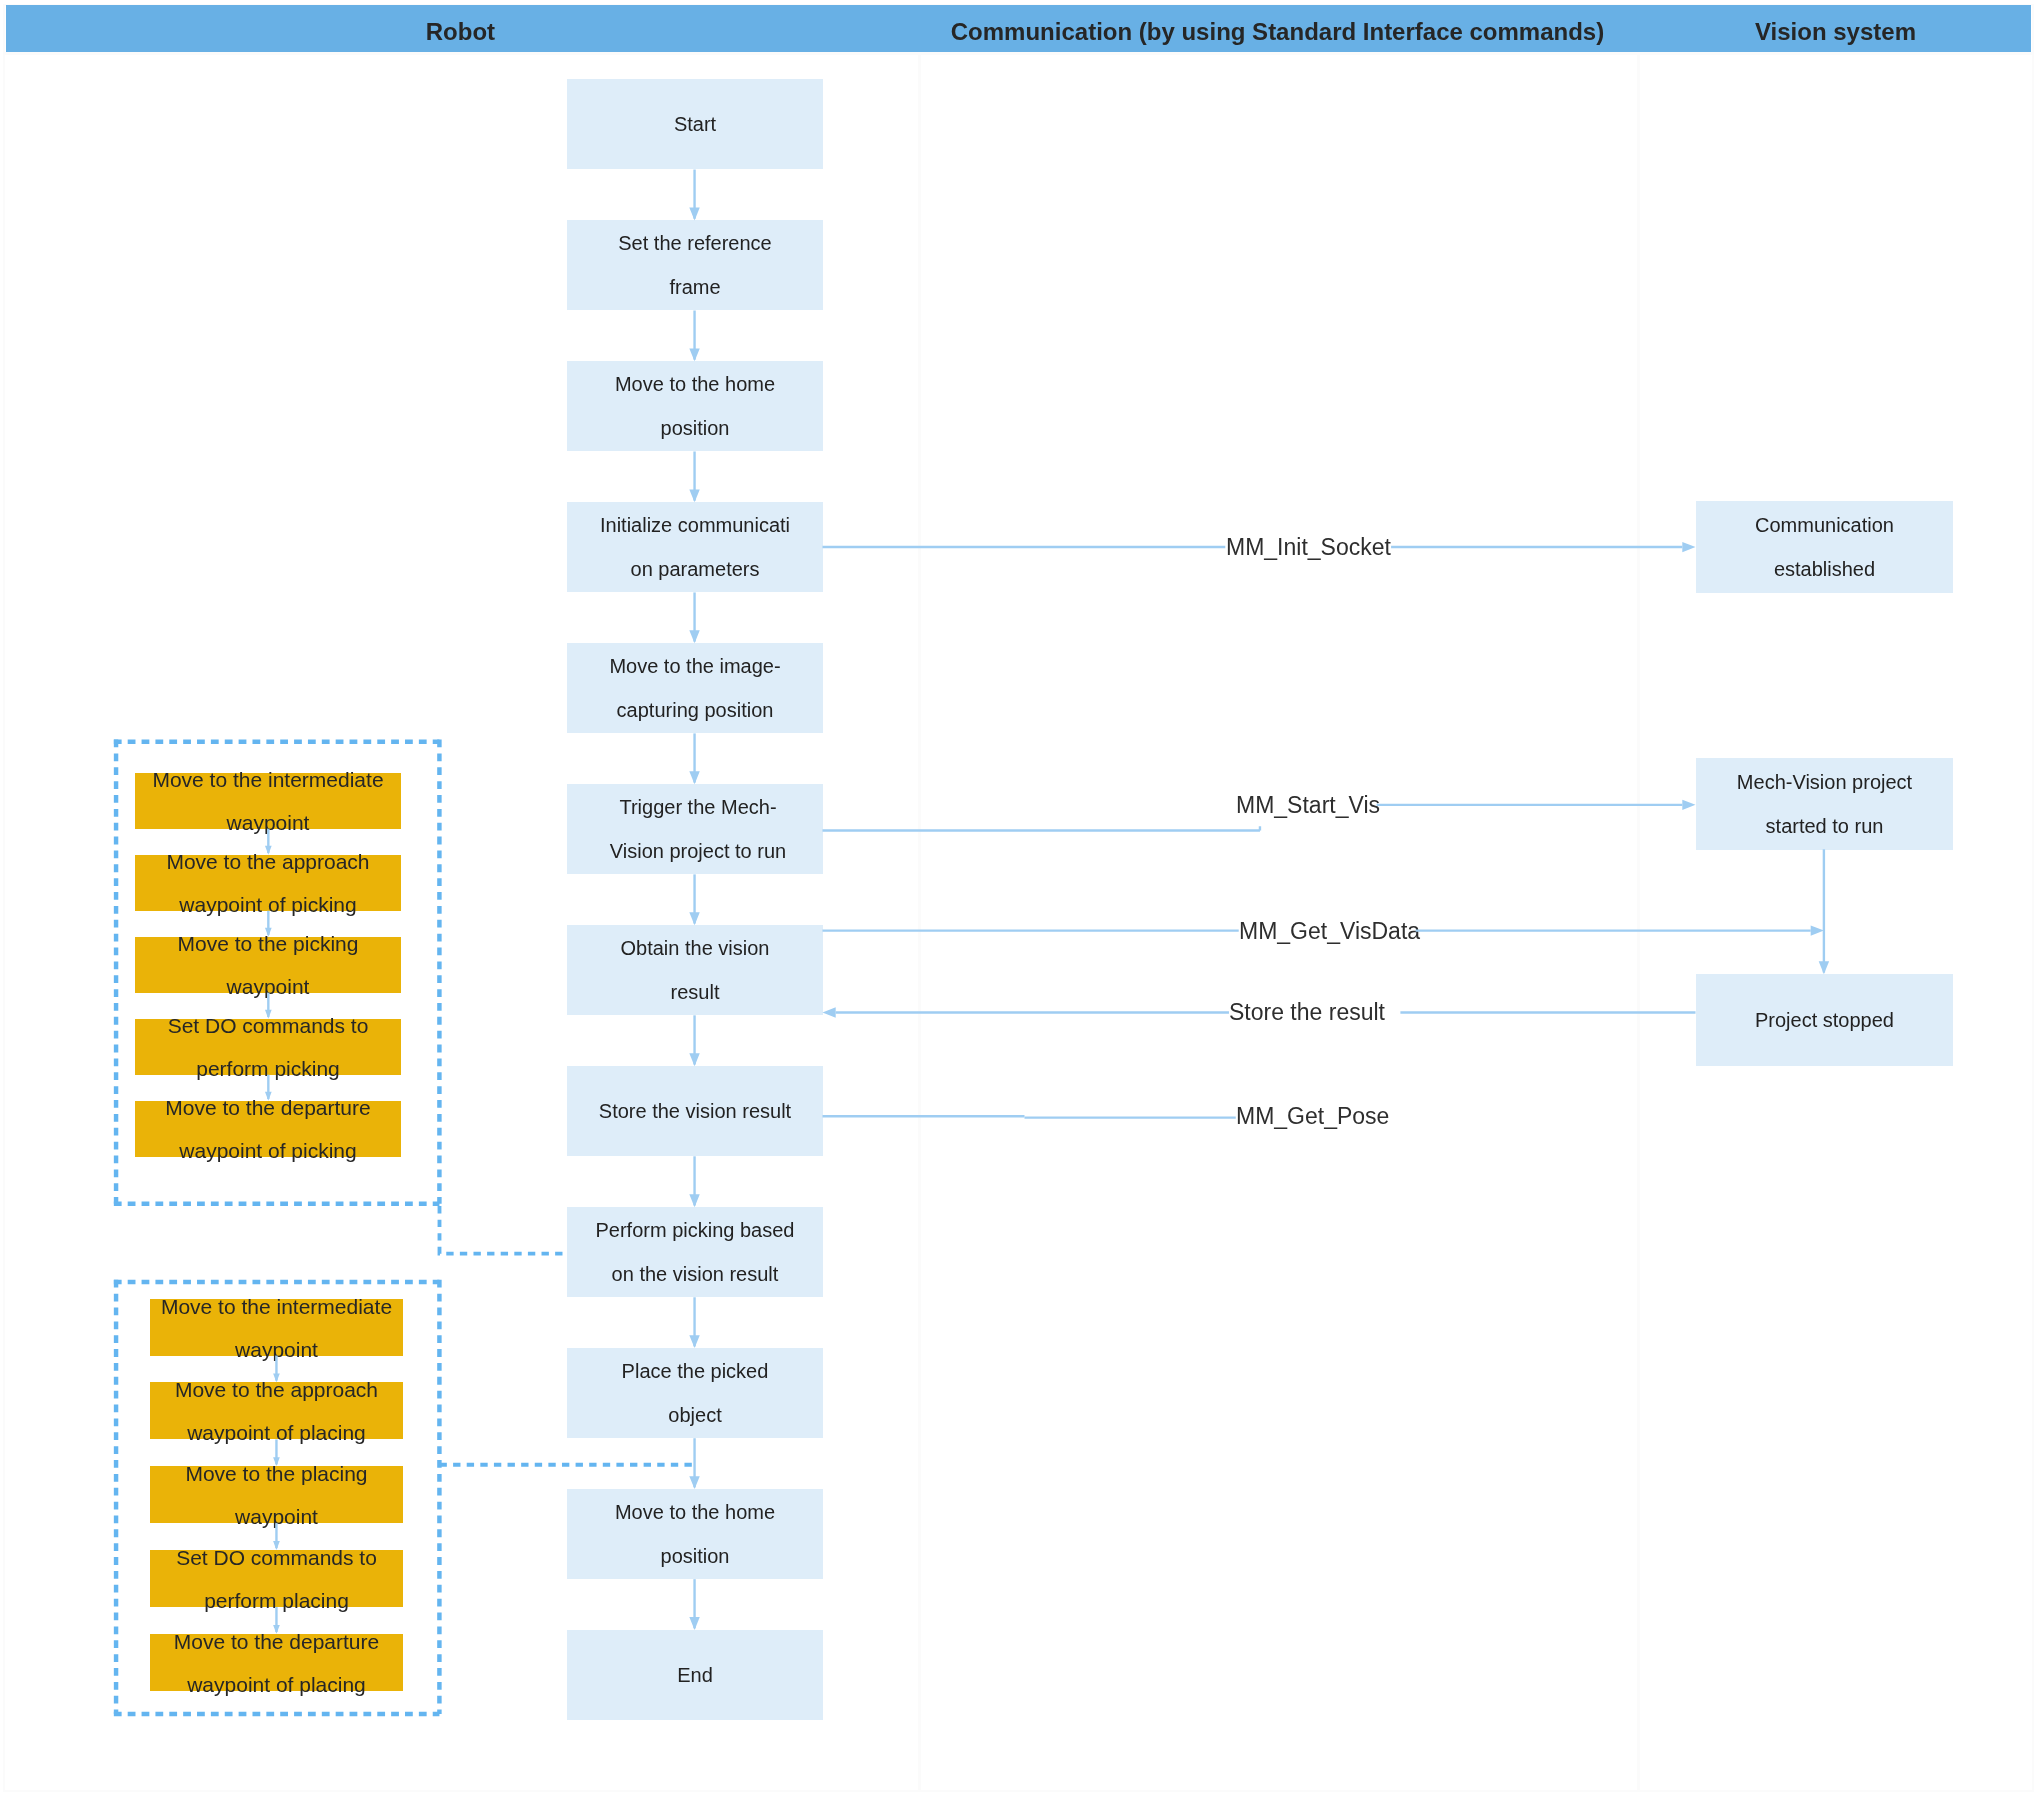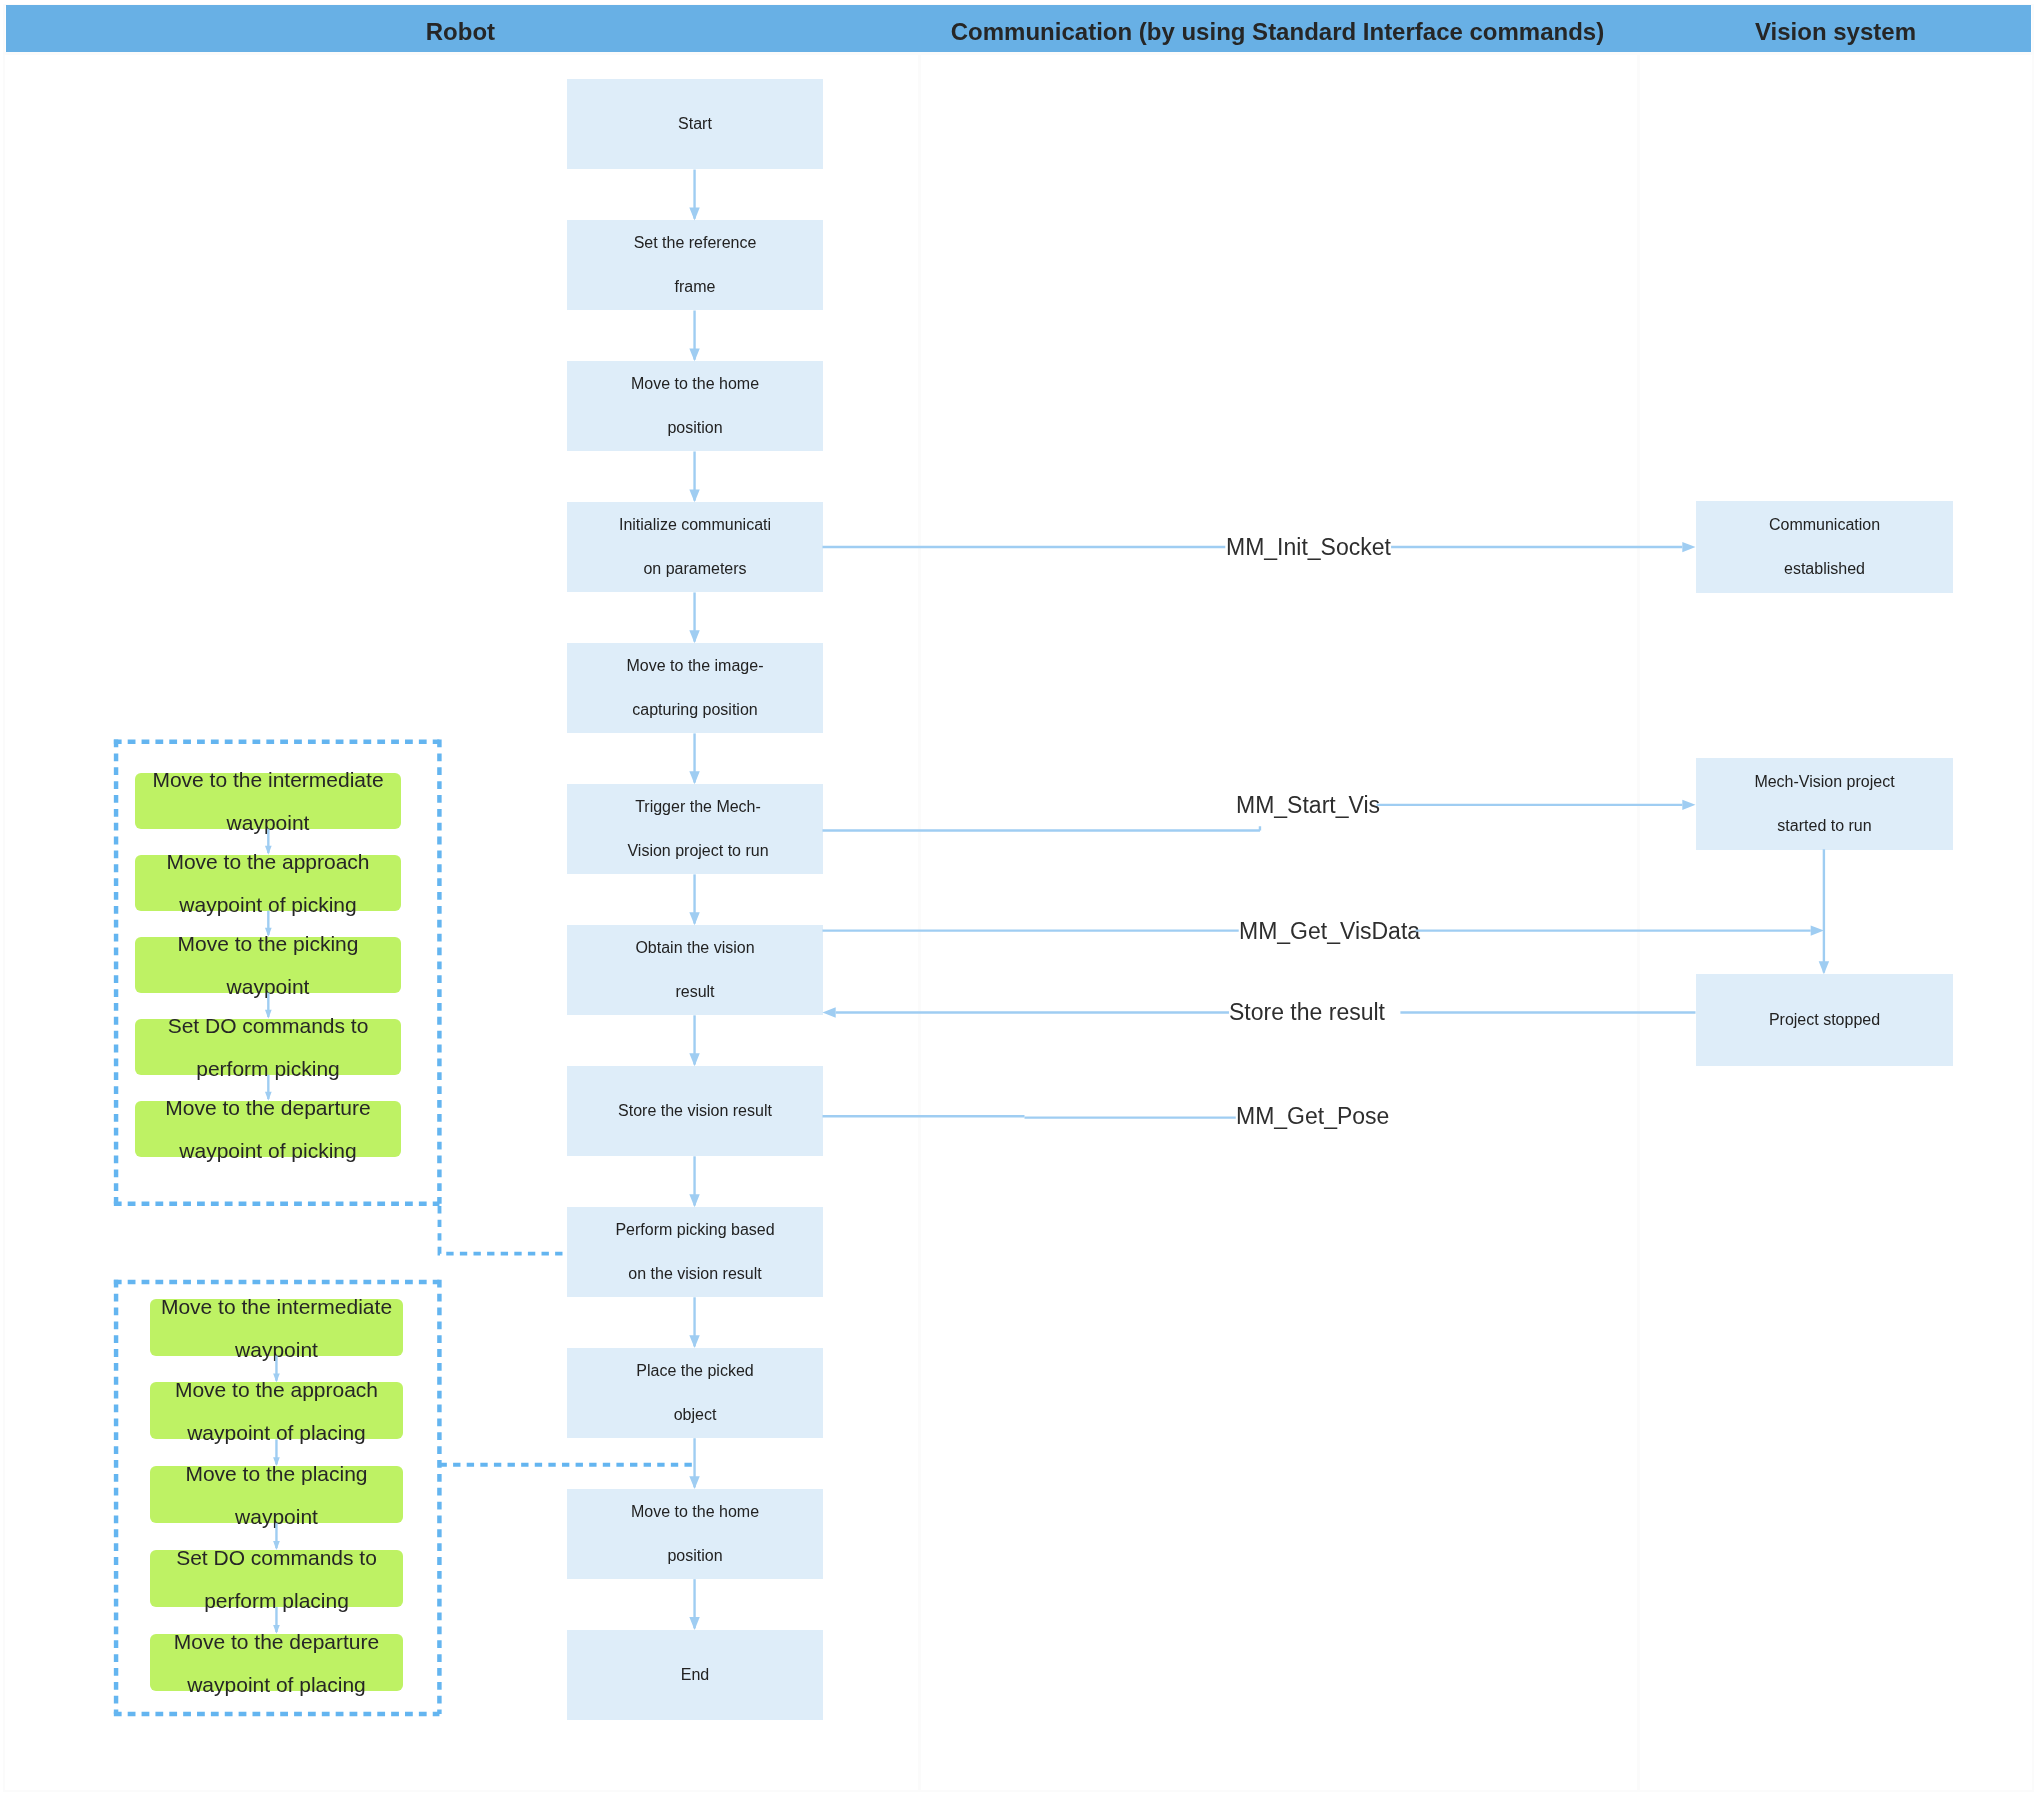--- a/index.html
+++ b/index.html
@@ -14,24 +14,24 @@
   .lane-title{position:absolute;display:flex;align-items:center;justify-content:center;
     font-weight:bold;font-size:24px;color:#262626;padding-top:6px;box-sizing:border-box;}
   #svgroot{position:absolute;left:0;top:0;width:2043px;height:1797px;overflow:visible;
            pointer-events:none;}
   #svgroot line{stroke:#9fcdf2;stroke-width:2.8;}
   #svgroot .ah{fill:#9fcdf2;}
   #svgroot .dashlink{fill:none;stroke:#64b5f0;stroke-width:4.5;
      stroke-dasharray:8.6 7.3;stroke-linecap:butt;}
   .node{position:absolute;background:#deedf9;display:flex;align-items:center;
     justify-content:center;box-sizing:border-box;}
-  .node .txt{width:100%;text-align:center;color:#222222;font-size:16px;}
+  .node .txt{width:100%;text-align:center;color:#222222;font-size:20px;}
   .node .ln{display:block;line-height:44px;white-space:nowrap;}
-  .subnode{position:absolute;background:#bef264;display:flex;align-items:center;
-    justify-content:center;box-sizing:border-box;border-radius:6px;}
+  .subnode{position:absolute;background:#eab308;display:flex;align-items:center;
+    justify-content:center;box-sizing:border-box;}
   .subnode .txt{width:100%;text-align:center;color:#262626;font-size:21px;}
   .subnode .ln{display:block;line-height:43px;white-space:nowrap;}
   #svgroot .dashbox line{stroke:#64b5f0;stroke-width:5.2;stroke-dasharray:9.1 7.1;stroke-linecap:butt;}
   .msg-label{position:absolute;font-size:23px;color:#2e2e2e;white-space:nowrap;
      transform:translateY(-50%);line-height:1;}
 </style>
 </head>
 <body>
 
 <div id="stage">

